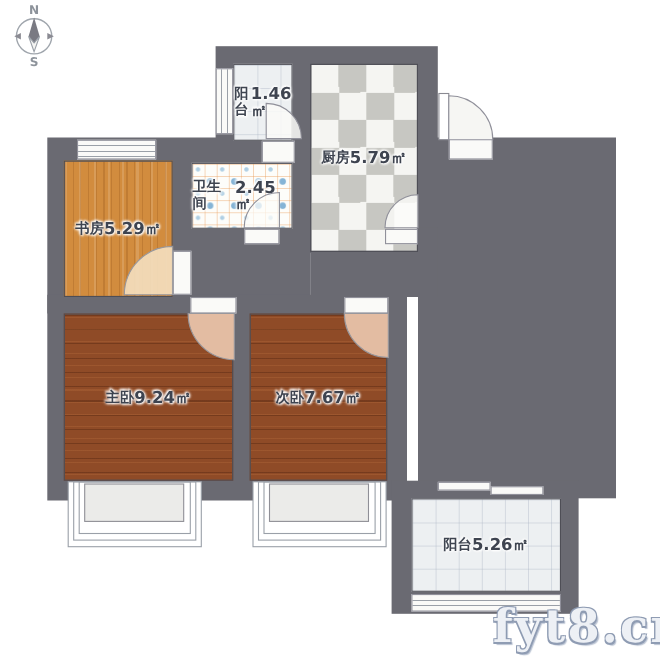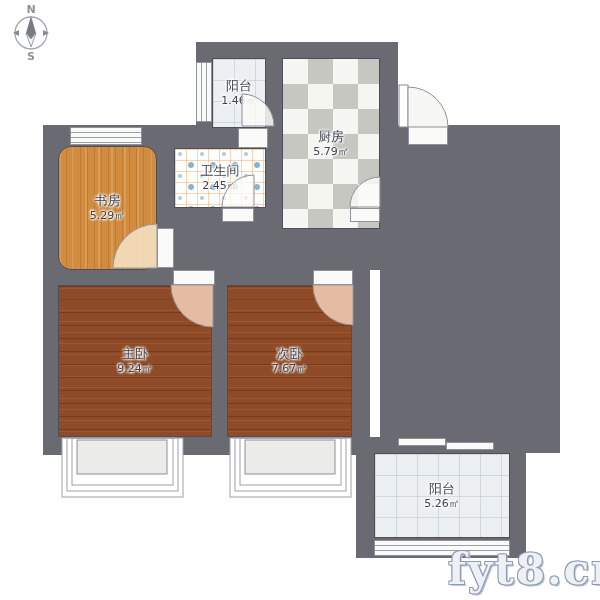--- a/index.html
+++ b/index.html
@@ -27,24 +27,24 @@
                       linear-gradient(90deg,rgba(235,160,95,.45) 1px,rgba(235,160,95,0) 1px);
      background-size:22px 22px,22px 22px,11px 11px,11px 11px;
      background-position:5px 5px,16px 16px,0 0,0 0;}
   .f-balcony{background-color:#EDF0F2;
      background-image:linear-gradient(rgba(170,180,195,.4) 1px,rgba(170,180,195,0) 1px),
                       linear-gradient(90deg,rgba(170,180,195,.4) 1px,rgba(170,180,195,0) 1px);
      background-size:21px 21px;}
   .opening{position:absolute;background:#FAFAF8;border:1px solid #90909A;box-sizing:border-box;}
   .win-h{background-image:repeating-linear-gradient(180deg,rgba(250,250,248,0) 0 4px,#9aa0a8 4px 5px);}
   .win-v{background-image:repeating-linear-gradient(90deg,rgba(250,250,248,0) 0 4px,#9aa0a8 4px 5px);}
-  .room-label{position:absolute;inset:0;display:flex;flex-direction:column;align-items:center;
-     justify-content:center;gap:0;color:#3E4450;font-weight:normal;font-size:13px;line-height:15px;
+  .room-label{position:absolute;inset:0;display:flex;flex-direction:row;align-items:center;
+     justify-content:center;gap:0;color:#3E4450;font-weight:bold;font-size:13px;line-height:15px;
      text-shadow:0 0 3px #fff,0 0 3px #fff,1px 1px 2px #fff,-1px -1px 2px #fff;pointer-events:none;}
-  .rarea{font-size:11px;}
+  .rarea{font-size:15px;}
   #overlay{position:absolute;left:0;top:0;pointer-events:none;}
   #watermark{position:absolute;left:448px;top:545px;width:150px;text-align:center;
      font-family:"DejaVu Serif","Liberation Serif",serif;font-size:42px;font-weight:bold;
      letter-spacing:2px;color:#EDF0F5;
      text-shadow:-1px -1px 0 #8F9CB3,1px -1px 0 #8F9CB3,-1px 1px 0 #8F9CB3,1px 1px 0 #8F9CB3,2px 2px 1px #B9C2D2;}
 </style>
 </head>
 <body>
 
 <div id="plan">
@@ -70,21 +70,21 @@
     </div>
   </div>
 
   <div class="floor f-bath" style="left:174px;top:148px;width:92px;height:60px;">
     <div class="room-label">
       <span>卫生间</span>
       <span class="rarea">2.45㎡</span>
     </div>
   </div>
 
-  <div class="floor f-study" style="left:58px;top:146px;width:99px;height:124px;border-radius:13px;">
+  <div class="floor f-study" style="left:58px;top:146px;width:99px;height:124px;">
     <div class="room-label">
       <span>书房</span>
       <span class="rarea">5.29㎡</span>
     </div>
   </div>
 
 
   <div class="floor f-bedroom" style="left:58px;top:285px;width:154px;height:152px;">
     <div class="room-label">
       <span>主卧</span>

